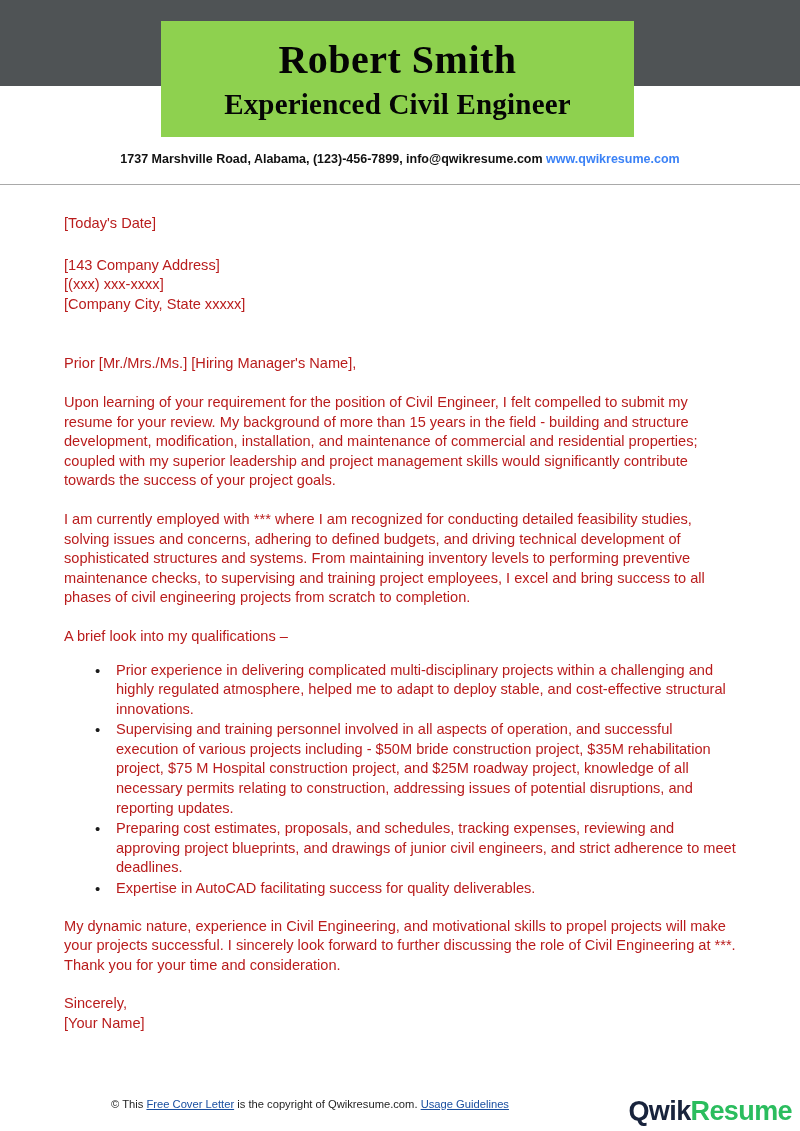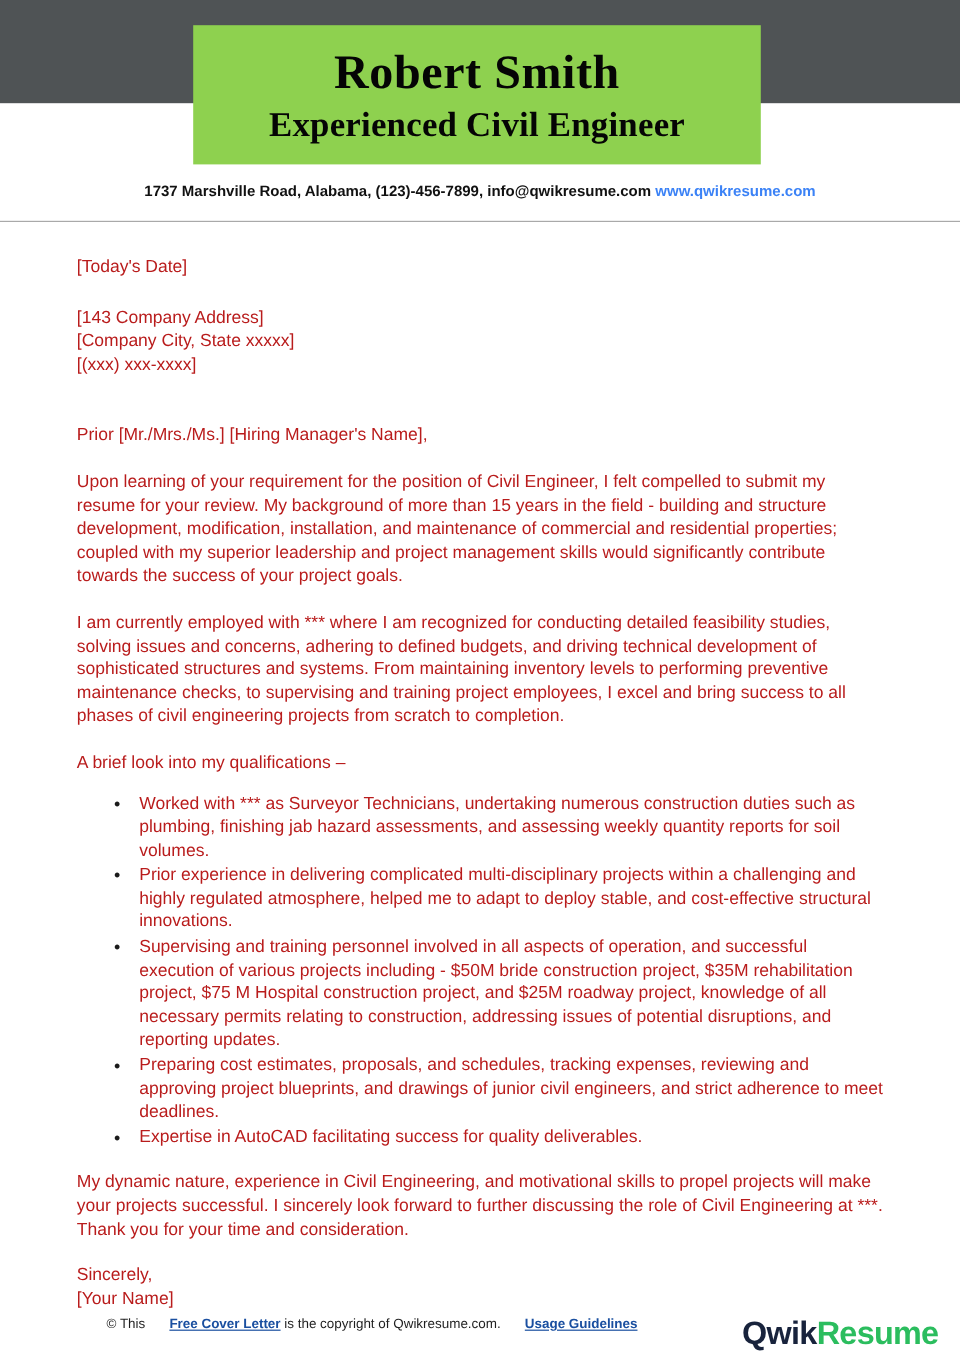--- a/index.html
+++ b/index.html
@@ -157,26 +157,25 @@
     top: 6px;
     width: 620px;
     text-align: center;
     font-size: 11.2px;
     color: #1f1f1f;
     white-space: nowrap;
   }
   .footer-copy a {
     color: #1a4fa0;
     text-decoration: underline;
-    font-weight: bold;
-    margin-left: 17px;
+    font-weight: normal;
   }
   .logo {
     position: absolute;
-    right: 18px;
+    right: 8px;
     top: 0px;
     font-size: 27px;
     line-height: 39px;
     font-weight: bold;
     letter-spacing: -0.6px;
     white-space: nowrap;
   }
   .logo .qwik { color: #18233c; }
   .logo .resume { color: #2bbd5e; }
 </style>
@@ -200,34 +199,33 @@
 
     <div class="header-rule"></div>
   </div>
 
   <div class="letter">
 
     <p class="date-line">[Today's Date]</p>
 
     <div class="addr-block">
       <div>[143 Company Address]</div>
+      <div>[(xxx) xxx-xxxx]</div>
       <div>[Company City, State xxxxx]</div>
-      <div>[(xxx) xxx-xxxx]</div>
     </div>
 
     <p class="salutation">Prior [Mr./Mrs./Ms.] [Hiring Manager's Name],</p>
 
     <p class="para">Upon learning of your requirement for the position of Civil Engineer, I felt compelled to submit my resume for your review. My background of more than 15 years in the field - building and structure development, modification, installation, and maintenance of commercial and residential properties; coupled with my superior leadership and project management skills would significantly contribute towards the success of your project goals.</p>
 
     <p class="para">I am currently employed with *** where I am recognized for conducting detailed feasibility studies, solving issues and concerns, adhering to defined budgets, and driving technical development of sophisticated structures and systems. From maintaining inventory levels to performing preventive maintenance checks, to supervising and training project employees, I excel and bring success to all phases of civil engineering projects from scratch to completion.</p>
 
     <p class="qual-lead">A brief look into my qualifications –</p>
 
     <ul class="bullets">
-      <li>Worked with *** as Surveyor Technicians, undertaking numerous construction duties such as plumbing, finishing jab hazard assessments, and assessing weekly quantity reports for soil volumes.</li>
       <li>Prior experience in delivering complicated multi-disciplinary projects within a challenging and highly regulated atmosphere, helped me to adapt to deploy stable, and cost-effective structural innovations.</li>
       <li>Supervising and training personnel involved in all aspects of operation, and successful execution of various projects including - $50M bride construction project, $35M rehabilitation project, $75 M Hospital construction project, and $25M roadway project, knowledge of all necessary permits relating to construction, addressing issues of potential disruptions, and reporting updates.</li>
       <li>Preparing cost estimates, proposals, and schedules, tracking expenses, reviewing and approving project blueprints, and drawings of junior civil engineers, and strict adherence to meet deadlines.</li>
       <li>Expertise in AutoCAD facilitating success for quality deliverables.</li>
     </ul>
 
     <p class="closing">My dynamic nature, experience in Civil Engineering, and motivational skills to propel projects will make your projects successful. I sincerely look forward to further discussing the role of Civil Engineering at ***. Thank you for your time and consideration.</p>
 
     <div class="signoff">
       <div>Sincerely,</div>

